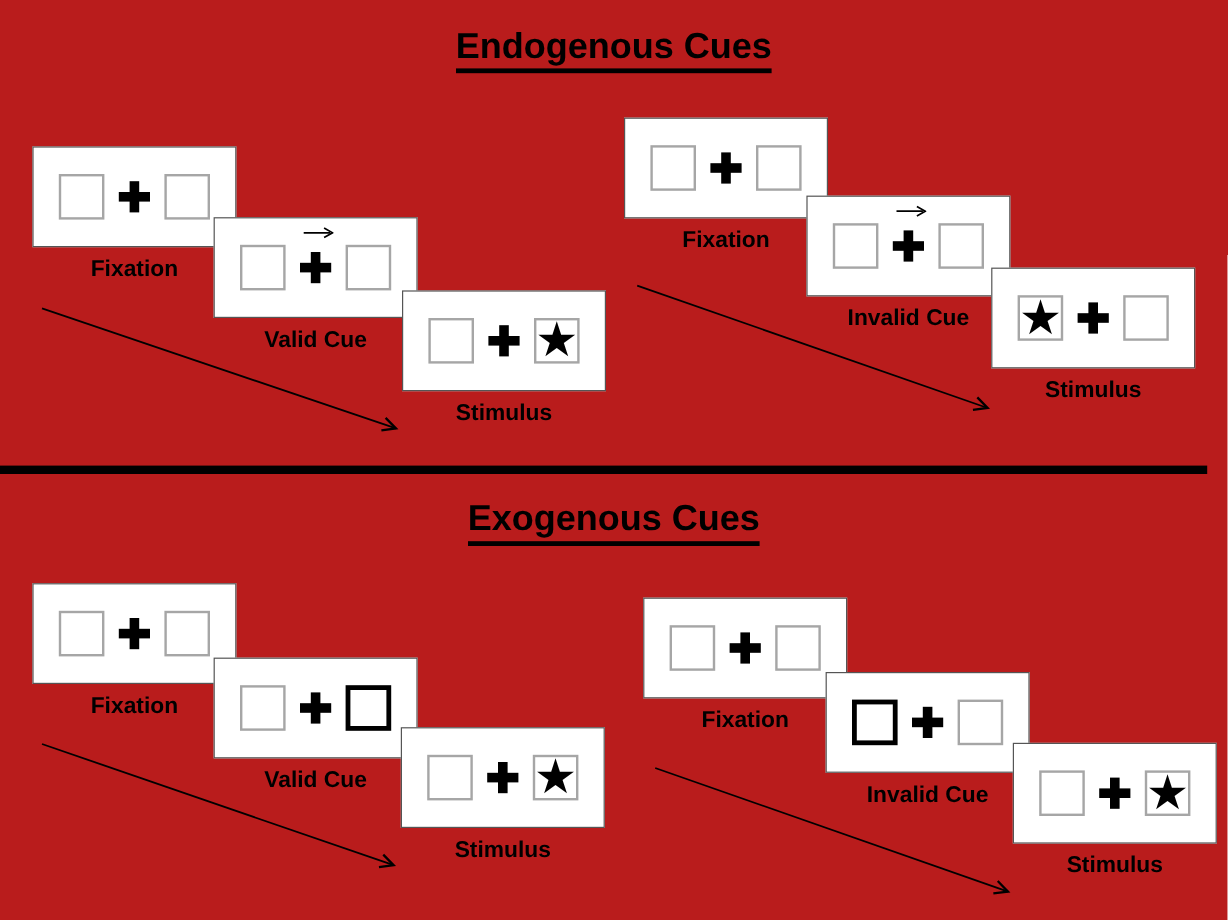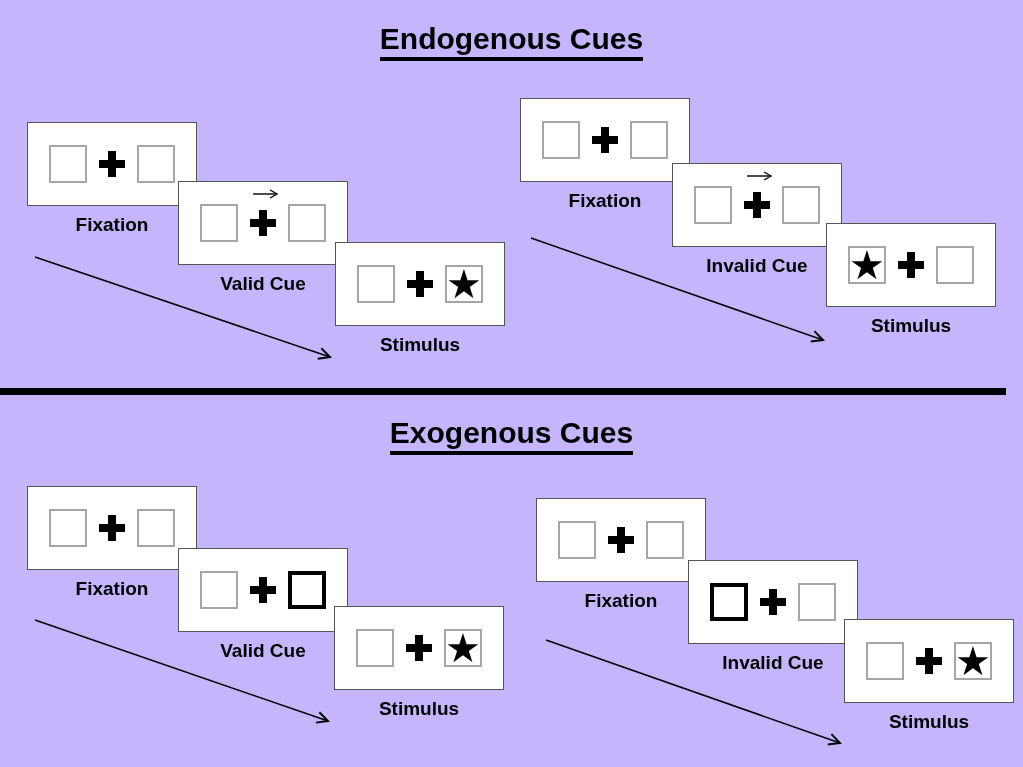--- a/index.html
+++ b/index.html
@@ -1,20 +1,20 @@
 <!DOCTYPE html>
 <html><head>
 <meta charset="utf-8">
 <style>
   html, body { margin: 0; padding: 0; background: #fff; }
   .canvas {
     position: relative;
     width: 1023px;
     height: 767px;
-    background: #c4b5fd;
+    background: #b91c1c;
     font-family: "Liberation Sans", sans-serif;
     color: #000;
     overflow: hidden;
   }
 
   
   .section-title {
     position: absolute;
     left: 0;
     width: 100%;

